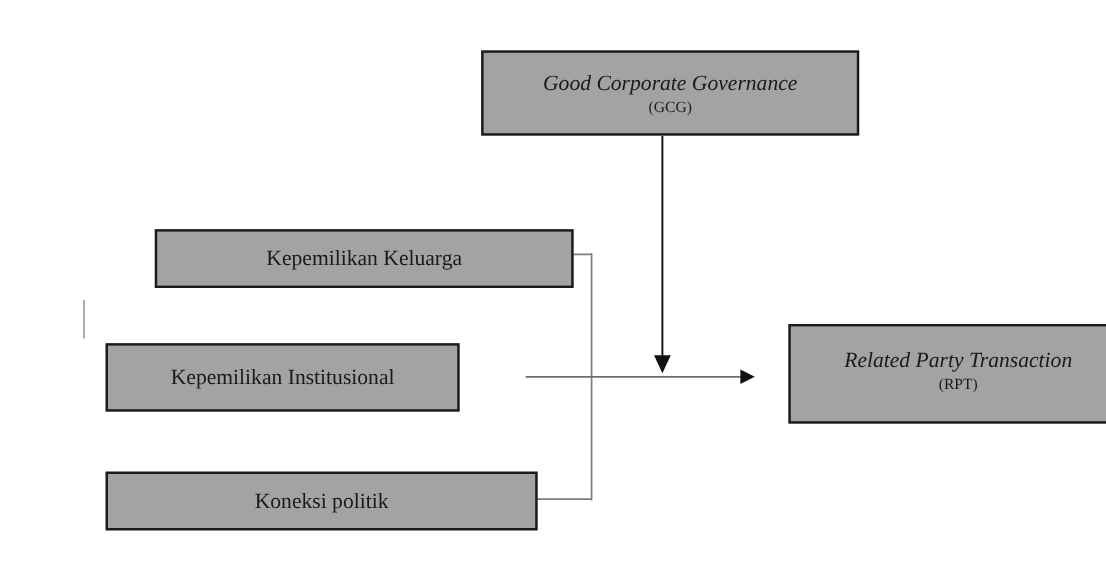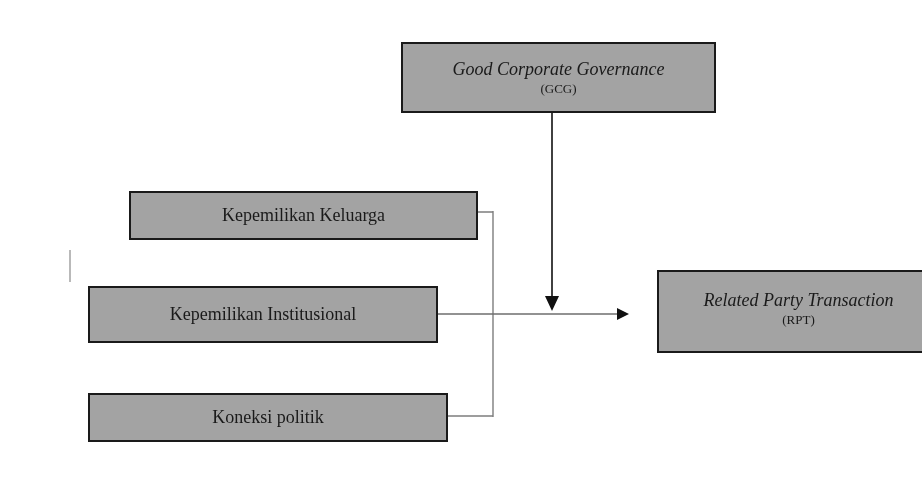--- a/index.html
+++ b/index.html
@@ -39,21 +39,21 @@
     line-height: 1.25;
     white-space: nowrap;
   }
   .dbox .label-plain {
     font-style: normal;
     font-size: 18px;
     white-space: nowrap;
   }
   #gcg-box   { left: 401px; top: 42px;  width: 315px; height: 71px; }
   #iv-box-1  { left: 89px;  top: 191px; width: 349px; height: 49px; margin-left: 40px; }
-  #iv-box-2  { left: 88px;  top: 286px; width: 350px; height: 57px; }
+  #iv-box-2  { left: 88px;  top: 286px; width: 295px; height: 57px; }
   #iv-box-3  { left: 88px;  top: 393px; width: 360px; height: 49px; }
   #rpt-box   { left: 629px; top: 270px; width: 283px; height: 83px; padding-bottom: 6px; margin-left: 28px; }
   .svg-overlay {
     position: absolute;
     left: 0;
     top: 0;
     pointer-events: none;
   }
 </style>
 </head>

